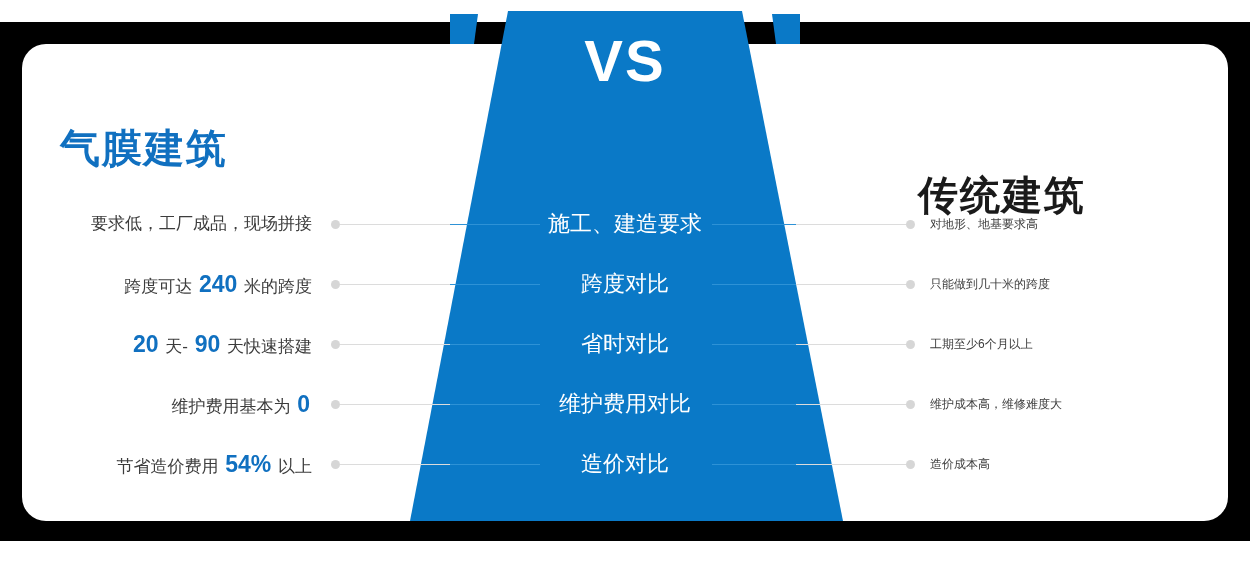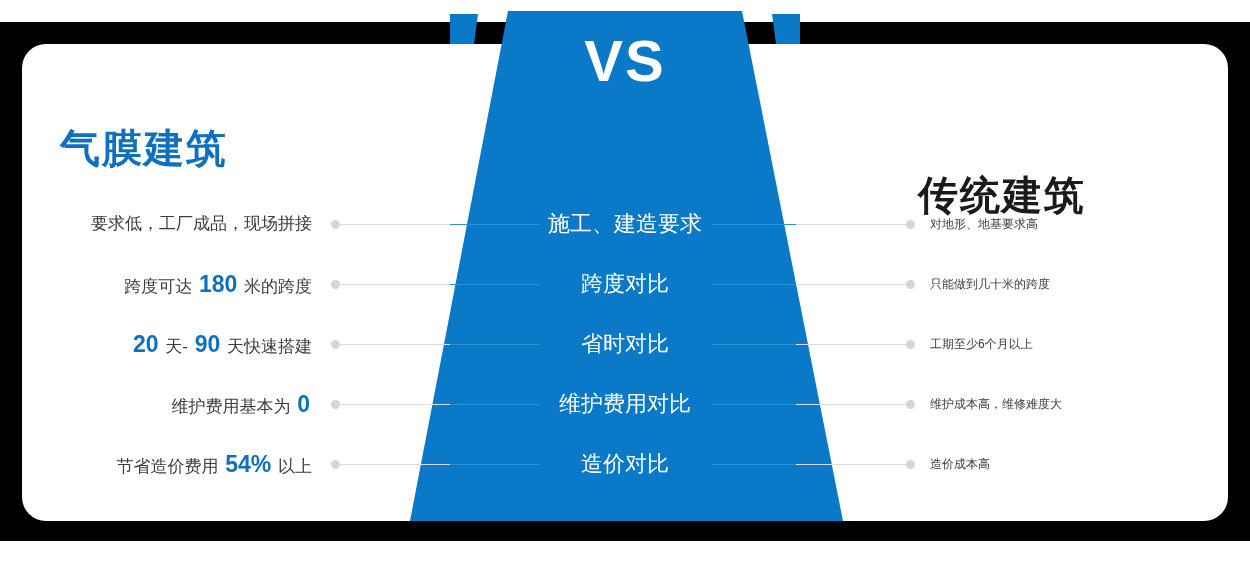--- a/index.html
+++ b/index.html
@@ -188,21 +188,21 @@
         </div>
         <div class="cell-center">施工、建造要求</div>
         <div class="conn conn-right">
           <span class="conn-line blue"></span>
           <span class="conn-line grey"></span>
           <span class="conn-dot"></span>
         </div>
         <div class="cell-right">对地形、地基要求高</div>
       </div>
       <div class="row" style="top: 269px;">
-        <div class="cell-left"><span>跨度可达 </span><b>180</b><span> 米的跨度</span></div>
+        <div class="cell-left"><span>跨度可达 </span><b>240</b><span> 米的跨度</span></div>
         <div class="conn conn-left">
           <span class="conn-dot"></span>
           <span class="conn-line grey"></span>
           <span class="conn-line blue"></span>
         </div>
         <div class="cell-center">跨度对比</div>
         <div class="conn conn-right">
           <span class="conn-line blue"></span>
           <span class="conn-line grey"></span>
           <span class="conn-dot"></span>

